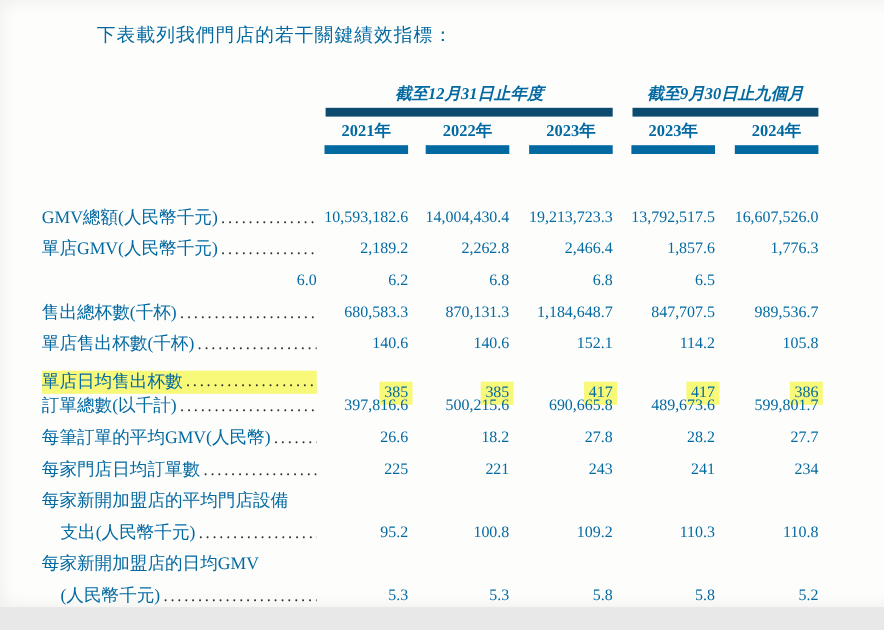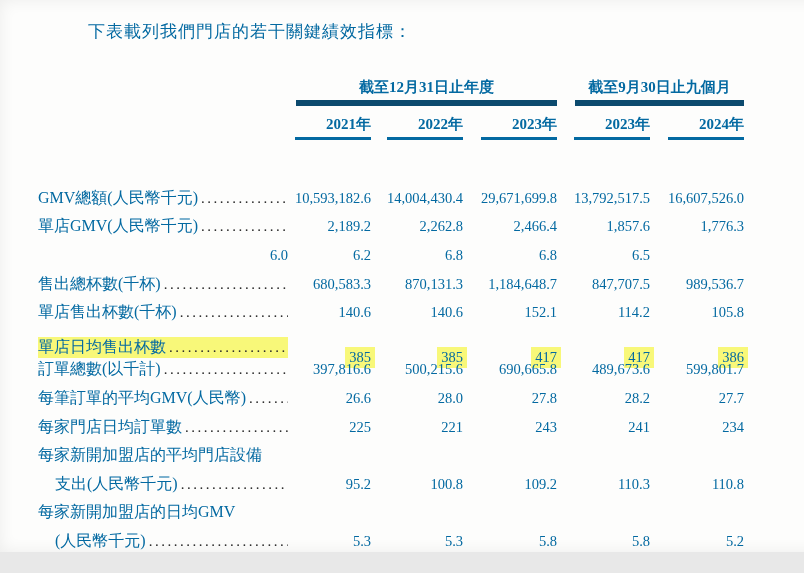--- a/index.html
+++ b/index.html
@@ -13,29 +13,29 @@
   .title { position:absolute; left:88px; top:20px; margin:0; font-size:17px; letter-spacing:1px; white-space:nowrap; }
 
   .table { position:absolute; left:38px; top:76px; width:706px; }
 
   .cols6 { display:grid; grid-template-columns:250px 83px 92px 94px 93px 94px; }
 
   .thead-groups {
     display:grid; grid-template-columns:250px 269px 187px;
     height:30px; align-items:end; font-weight:bold; font-size:15px;
   }
-  .group { text-align:center; border-bottom:6px solid #0c4a6e; padding-bottom:3px; white-space:nowrap; }
+  .group { text-align:center; border-bottom:8px solid #0c4a6e; padding-bottom:3px; white-space:nowrap;font-style:italic; }
   .g1 { margin-left:8px; }
   .g2 { margin-left:18px; }
 
   .thead-years { height:34px; align-items:end; font-weight:bold; font-size:15px; }
   .year { display:flex; justify-content:flex-end; }
   .year .yr {
-    display:block; width:76px; text-align:right;
-    border-bottom:3px solid #0369a1; padding-bottom:3px; white-space:nowrap;
+    display:block; width:76px; text-align:center;
+    border-bottom:8px solid #0369a1; padding-bottom:3px; white-space:nowrap;
   }
 
   .tbody { margin-top:44px; }
   .tr { height:28.6px; align-items:center; }
   .td-label { display:flex; align-items:baseline; overflow:hidden; font-size:16px; }
   .td-label .lbl { white-space:nowrap; }
   .td-label.indent { padding-left:17px; }
   .leader { flex:1 1 auto; min-width:0; overflow:hidden; white-space:nowrap; margin-left:3px; }
   .leader::after {
     content:"...........................................................";
@@ -82,21 +82,21 @@
 
     <div class="tbody">
 
       <div class="tr cols6">
         <div class="td-label">
             <span class="lbl">GMV總額(人民幣千元)</span>
             <span class="leader"></span>
           </div>
         <div class="num"><span class="v">10,593,182.6</span></div>
         <div class="num"><span class="v">14,004,430.4</span></div>
-        <div class="num"><span class="v">29,671,699.8</span></div>
+        <div class="num"><span class="v">19,213,723.3</span></div>
         <div class="num"><span class="v">13,792,517.5</span></div>
         <div class="num"><span class="v">16,607,526.0</span></div>
       </div>
 
       <div class="tr cols6">
         <div class="td-label">
             <span class="lbl">單店GMV(人民幣千元)</span>
             <span class="leader"></span>
           </div>
         <div class="num"><span class="v">2,189.2</span></div>
@@ -161,21 +161,21 @@
         <div class="num"><span class="v">489,673.6</span></div>
         <div class="num"><span class="v">599,801.7</span></div>
       </div>
 
       <div class="tr cols6">
         <div class="td-label">
             <span class="lbl">每筆訂單的平均GMV(人民幣)</span>
             <span class="leader"></span>
           </div>
         <div class="num"><span class="v">26.6</span></div>
-        <div class="num"><span class="v">28.0</span></div>
+        <div class="num"><span class="v">18.2</span></div>
         <div class="num"><span class="v">27.8</span></div>
         <div class="num"><span class="v">28.2</span></div>
         <div class="num"><span class="v">27.7</span></div>
       </div>
 
       <div class="tr cols6">
         <div class="td-label">
             <span class="lbl">每家門店日均訂單數</span>
             <span class="leader"></span>
           </div>

